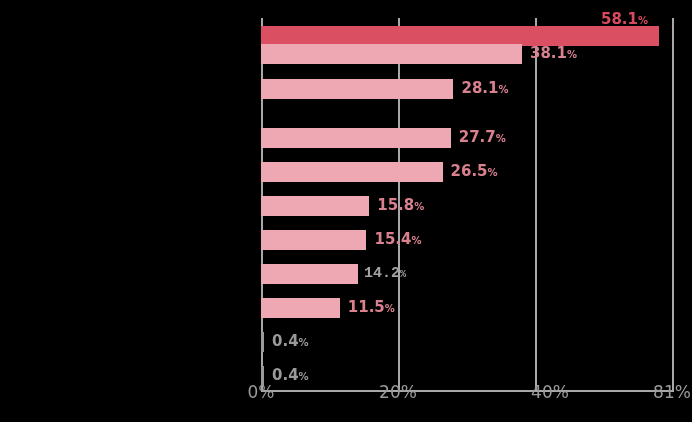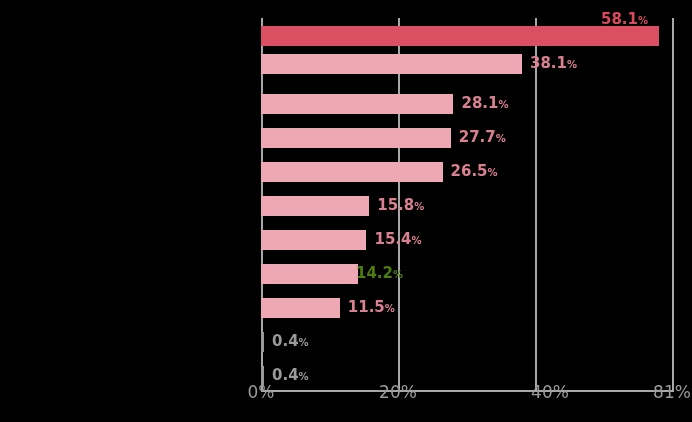--- a/index.html
+++ b/index.html
@@ -112,25 +112,25 @@
     <div id="gridlines">
         <div class="gridline" style="left: 137px;"></div>
         <div class="gridline" style="left: 274px;"></div>
         <div class="axis-end" style="left: 411px;"></div>
       </div>
     <div id="bars">
         <div class="bar-row" style="top: 8px; width: 411px;">
           <div class="bar" style="width: 397.985px; background: rgb(219, 79, 98);"></div>
           <div class="bar-label above" style="color: rgb(217, 74, 93); left: 339.985px;"><span class="num">58.1</span><span class="pct">%</span></div>
         </div>
-        <div class="bar-row" style="top: 36px; width: 417px;">
+        <div class="bar-row" style="top: 26px; width: 417px;">
           <div class="bar" style="width: 260.985px; background: rgb(237, 168, 180);"></div>
           <div class="bar-label" style="color: rgb(217, 129, 143); left: 268.985px;"><span class="num">38.1</span><span class="pct">%</span></div>
         </div>
-        <div class="bar-row" style="top: 76px; width: 330px;">
+        <div class="bar-row" style="top: 61px; width: 330px;">
           <div class="bar" style="width: 192.485px; background: rgb(237, 168, 180);"></div>
           <div class="bar-label" style="color: rgb(217, 129, 143); left: 200.485px;"><span class="num">28.1</span><span class="pct">%</span></div>
         </div>
         <div class="bar-row" style="top: 110px; width: 411px;">
           <div class="bar" style="width: 189.745px; background: rgb(237, 168, 180);"></div>
           <div class="bar-label" style="color: rgb(217, 129, 143); left: 197.745px;"><span class="num">27.7</span><span class="pct">%</span></div>
         </div>
         <div class="bar-row" style="top: 144px; width: 489px;">
           <div class="bar" style="width: 181.525px; background: rgb(237, 168, 180);"></div>
           <div class="bar-label" style="color: rgb(217, 129, 143); left: 189.525px;"><span class="num">26.5</span><span class="pct">%</span></div>
@@ -138,21 +138,21 @@
         <div class="bar-row" style="top: 178px; width: 411px;">
           <div class="bar" style="width: 108.23px; background: rgb(237, 168, 180);"></div>
           <div class="bar-label" style="color: rgb(217, 129, 143); left: 116.23px;"><span class="num">15.8</span><span class="pct">%</span></div>
         </div>
         <div class="bar-row" style="top: 212px; width: 392px;">
           <div class="bar" style="width: 105.49px; background: rgb(237, 168, 180);"></div>
           <div class="bar-label" style="color: rgb(217, 129, 143); left: 113.49px;"><span class="num">15.4</span><span class="pct">%</span></div>
         </div>
         <div class="bar-row" style="top: 246px; width: 411px;">
           <div class="bar" style="width: 97.27px; background: rgb(237, 168, 180);"></div>
-          <div class="bar-label" style="color: #4d7c0f; left: 95px;"><span class="num">14.2</span><span class="pct">%</span></div>
+          <div class="bar-label" style="color: #a3a3a3; left: 103px; font-family: Liberation Mono, monospace;"><span class="num">14.2</span><span class="pct">%</span></div>
         </div>
         <div class="bar-row" style="top: 280px; width: 433px;">
           <div class="bar" style="width: 78.775px; background: rgb(237, 168, 180);"></div>
           <div class="bar-label" style="color: rgb(217, 129, 143); left: 86.775px;"><span class="num">11.5</span><span class="pct">%</span></div>
         </div>
         <div class="bar-row" style="top: 314px; width: 411px;">
           <div class="bar" style="width: 3px; background: rgb(154, 154, 154);"></div>
           <div class="bar-label" style="color: rgb(154, 154, 154); left: 11px;"><span class="num">0.4</span><span class="pct">%</span></div>
         </div>
         <div class="bar-row" style="top: 348px; width: 411px;">

